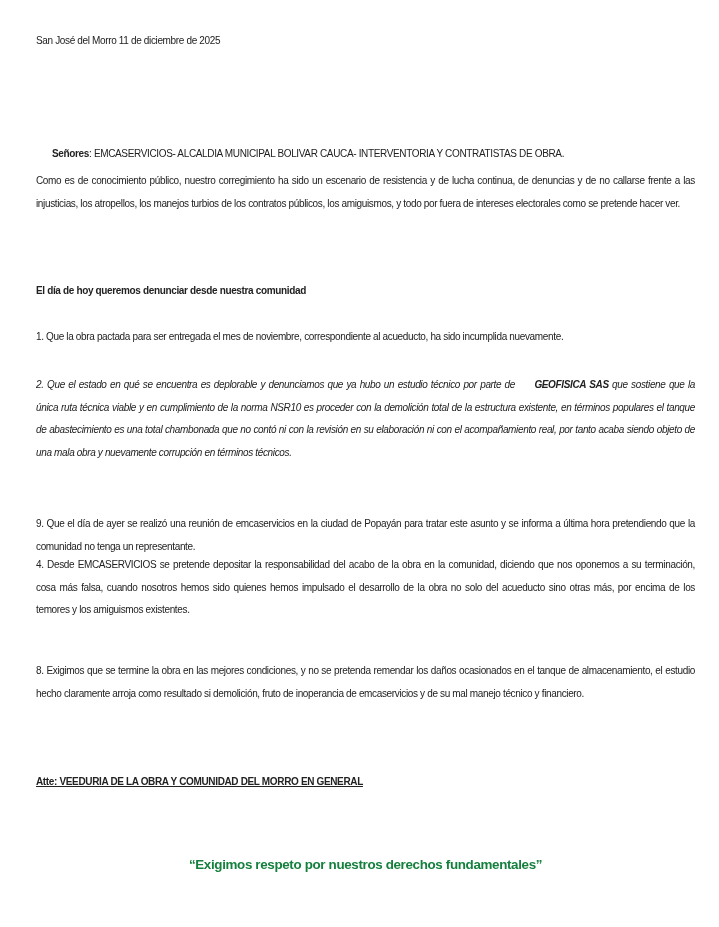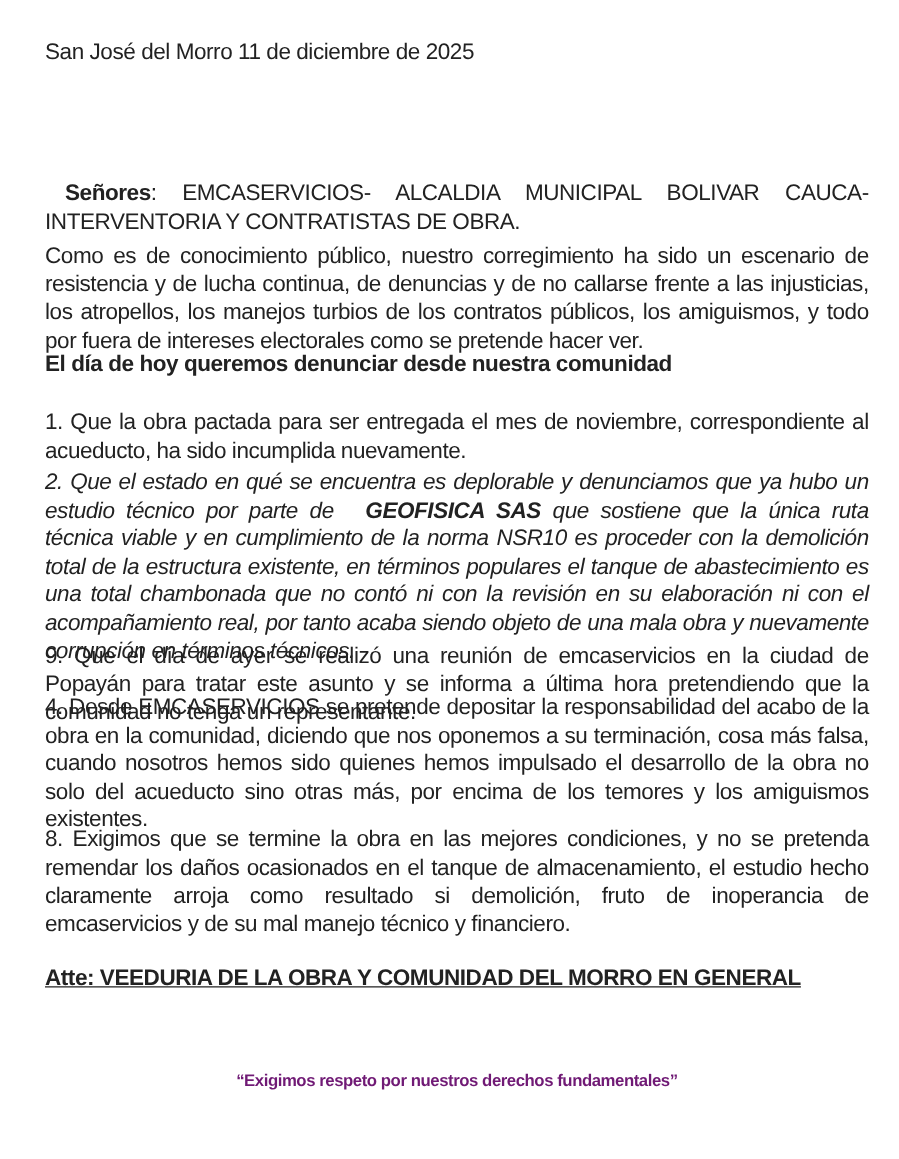--- a/index.html
+++ b/index.html
@@ -18,52 +18,52 @@
     .page {
       position: absolute;
       left: 36px;
       top: 0;
       width: 659px;
     }
     .t {
       position: absolute;
       left: 0;
       width: 659px;
-      font-size: 18px;
+      font-size: 10px;
       line-height: 22.5px;
       letter-spacing: -0.35px;
       color: #222;
       margin: 0;
     }
     .justify {
       text-align: justify;
       text-align-last: left;
     }
     .bold { font-weight: bold; margin-left: 16px; }
     .date { top: 30px; }
     .recipients { top: 143px; }
-    .intro { top: 193px; }
+    .intro { top: 170px; }
     .lead { top: 280px; font-weight: bold; }
     .item1 { top: 326px; }
     .item2 { top: 374px; font-style: italic; }
     .item3 { top: 513px; }
     .item4 { top: 554px; }
     .item5 { top: 660px; }
     .sign { top: 771px; font-weight: bold; text-decoration: underline; }
     .motto {
       position: absolute;
       top: 841px;
       left: 0;
       width: 659px;
       text-align: center;
       font-weight: bold;
       font-size: 13.4px;
       line-height: 22px;
       letter-spacing: -0.35px;
-      color: #701a75;
+      color: #15803d;
     }
   </style>
 </head>
 <body>
 
 <div class="page">
 
   <p class="t date">San José del Morro 11 de diciembre de 2025</p>
 
   <p class="t justify recipients"><span class="bold">Señores</span><span>: </span><span>EMCASERVICIOS- ALCALDIA MUNICIPAL BOLIVAR CAUCA- INTERVENTORIA Y CONTRATISTAS DE OBRA.</span></p>

